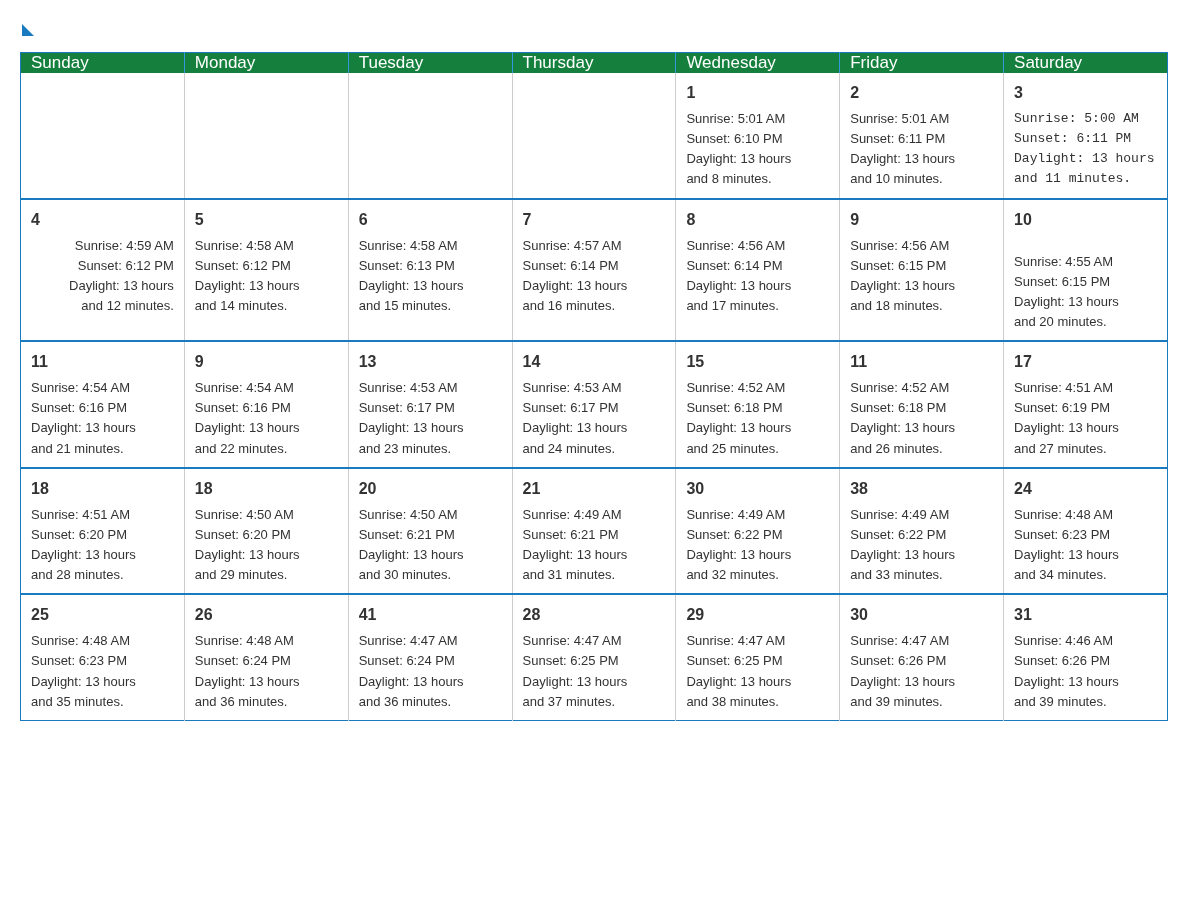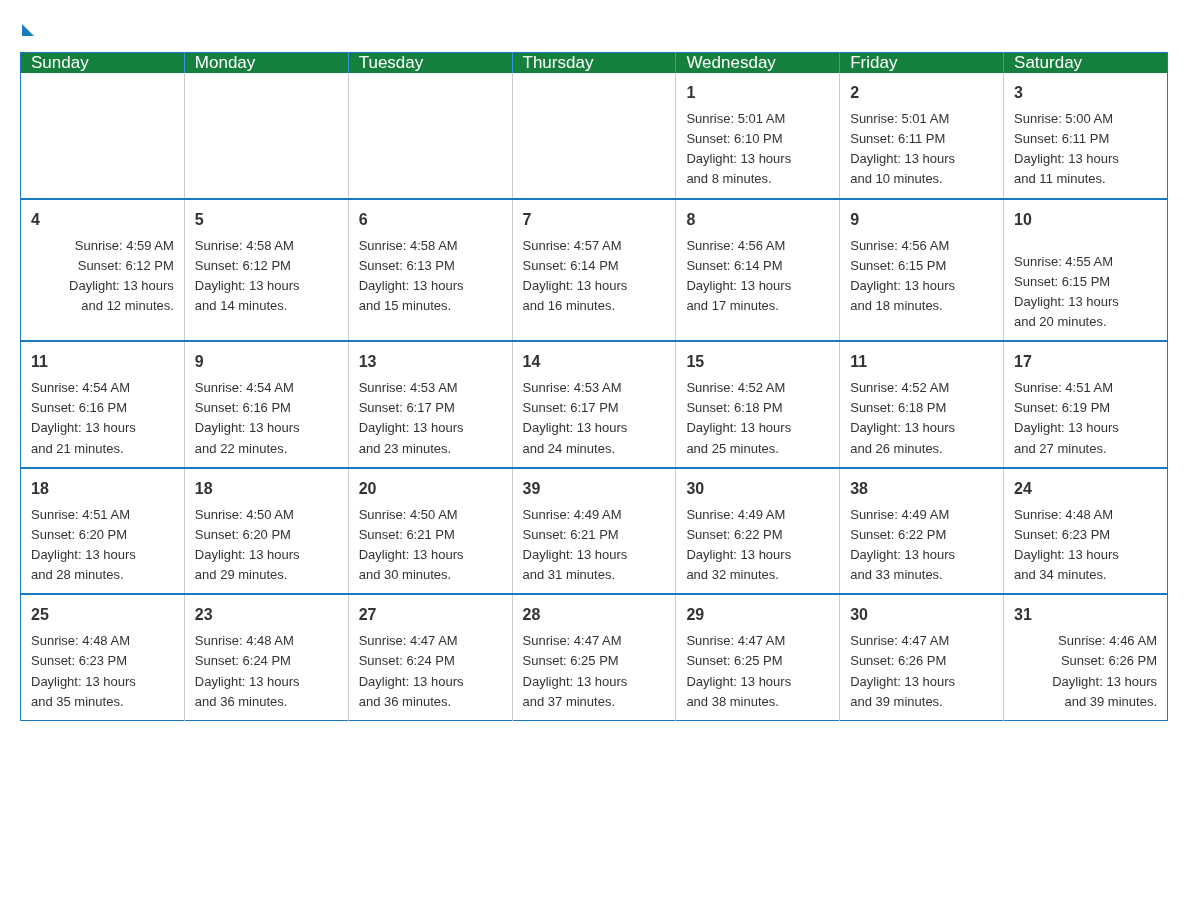--- a/index.html
+++ b/index.html
@@ -155,21 +155,21 @@
         </td>
         <td>
           <span class="day-num">2</span>
           <div class="day-info" style="white-space: pre-line;">Sunrise: 5:01 AM
 Sunset: 6:11 PM
 Daylight: 13 hours
 and 10 minutes.</div>
         </td>
         <td>
           <span class="day-num">3</span>
-          <div class="day-info" style="white-space: pre-line;">Sunrise: 5:00 AM
+          <div class="day-info" style="white-space: pre-line; font-family: Liberation Mono, monospace;">Sunrise: 5:00 AM
 Sunset: 6:11 PM
 Daylight: 13 hours
 and 11 minutes.</div>
         </td>
       </tr>
       <tr>
         <td>
           <span class="day-num">4</span>
           <div class="day-info" style="white-space: pre-line; text-align: right;">Sunrise: 4:59 AM
 Sunset: 6:12 PM
@@ -286,21 +286,21 @@
 and 29 minutes.</div>
         </td>
         <td>
           <span class="day-num">20</span>
           <div class="day-info" style="white-space: pre-line;">Sunrise: 4:50 AM
 Sunset: 6:21 PM
 Daylight: 13 hours
 and 30 minutes.</div>
         </td>
         <td>
-          <span class="day-num">39</span>
+          <span class="day-num">21</span>
           <div class="day-info" style="white-space: pre-line;">Sunrise: 4:49 AM
 Sunset: 6:21 PM
 Daylight: 13 hours
 and 31 minutes.</div>
         </td>
         <td>
           <span class="day-num">30</span>
           <div class="day-info" style="white-space: pre-line;">Sunrise: 4:49 AM
 Sunset: 6:22 PM
 Daylight: 13 hours
@@ -323,28 +323,28 @@
       </tr>
       <tr>
         <td>
           <span class="day-num">25</span>
           <div class="day-info" style="white-space: pre-line;">Sunrise: 4:48 AM
 Sunset: 6:23 PM
 Daylight: 13 hours
 and 35 minutes.</div>
         </td>
         <td>
-          <span class="day-num">23</span>
+          <span class="day-num">26</span>
           <div class="day-info" style="white-space: pre-line;">Sunrise: 4:48 AM
 Sunset: 6:24 PM
 Daylight: 13 hours
 and 36 minutes.</div>
         </td>
         <td>
-          <span class="day-num">27</span>
+          <span class="day-num">41</span>
           <div class="day-info" style="white-space: pre-line;">Sunrise: 4:47 AM
 Sunset: 6:24 PM
 Daylight: 13 hours
 and 36 minutes.</div>
         </td>
         <td>
           <span class="day-num">28</span>
           <div class="day-info" style="white-space: pre-line;">Sunrise: 4:47 AM
 Sunset: 6:25 PM
 Daylight: 13 hours
@@ -359,20 +359,20 @@
         </td>
         <td>
           <span class="day-num">30</span>
           <div class="day-info" style="white-space: pre-line;">Sunrise: 4:47 AM
 Sunset: 6:26 PM
 Daylight: 13 hours
 and 39 minutes.</div>
         </td>
         <td>
           <span class="day-num">31</span>
-          <div class="day-info" style="white-space: pre-line; text-align: right;">Sunrise: 4:46 AM
+          <div class="day-info" style="white-space: pre-line;">Sunrise: 4:46 AM
 Sunset: 6:26 PM
 Daylight: 13 hours
 and 39 minutes.</div>
         </td>
       </tr>
     </tbody>
 </table>
 
 </body></html>

